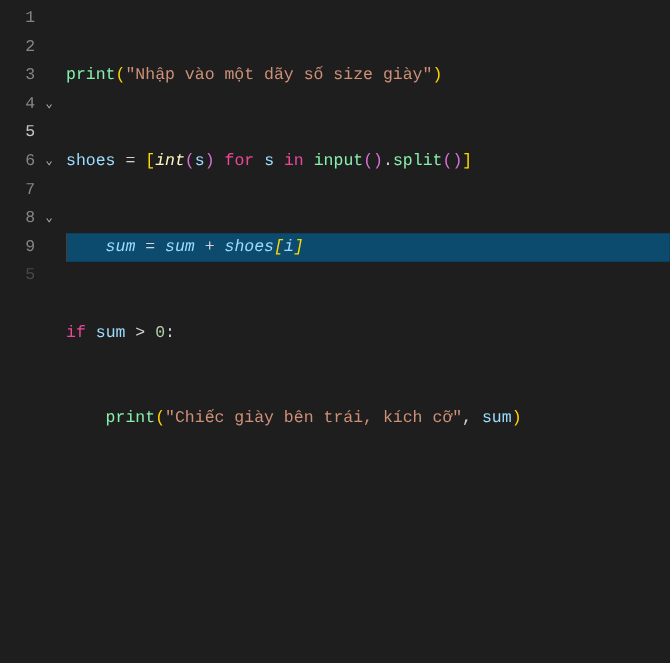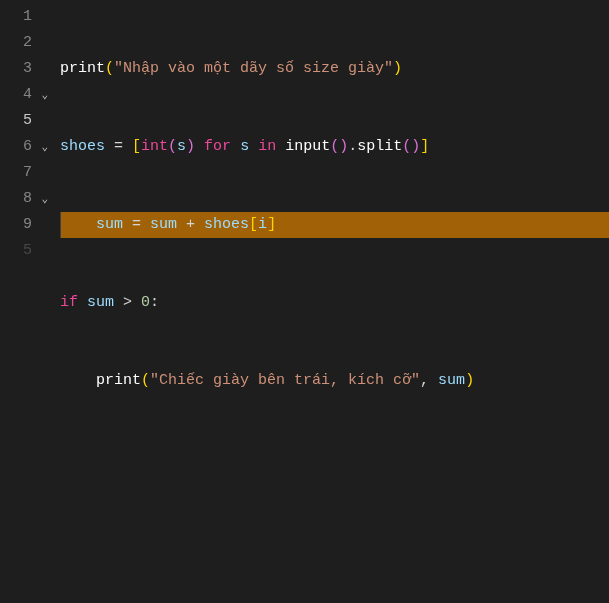--- a/index.html
+++ b/index.html
@@ -39,32 +39,32 @@
       color: #c5c5c5;
     }
     .code {
       flex: 1;
       font-size: 15px;
       line-height: 26px;
       white-space: pre;
       padding-left: 10px;
     }
     .code .row { height: 26px; position: relative; }
-    .code .row.hl { background: #a16207; }
+    .code .row.hl { background: #0c4a6e; font-style: italic; }
     .indent-guide {
       position: absolute;
       left: 0;
       top: 0;
       bottom: 0;
       border-left: 1px solid #404040;
     }
-    .tk-fn { color: #ffffff; margin-top: 32px; }
+    .tk-fn { color: #86efac; margin-top: 32px; }
     .tk-str { color: #ce9178; }
     .tk-kw { color: #ec4899; }
-    .tk-type { color: #ec4899; }
+    .tk-type { color: #fef9c3; font-style: italic; }
     .tk-var { color: #9cdcfe; }
     .tk-num { color: #b5cea8; }
     .tk-op { color: #d4d4d4; }
     .tk-pun { color: #d4d4d4; }
     .tk-paren { color: #ffd700; }
     .tk-paren2 { color: #da70d6; }
   </style>
 </head>
 <body>
 

